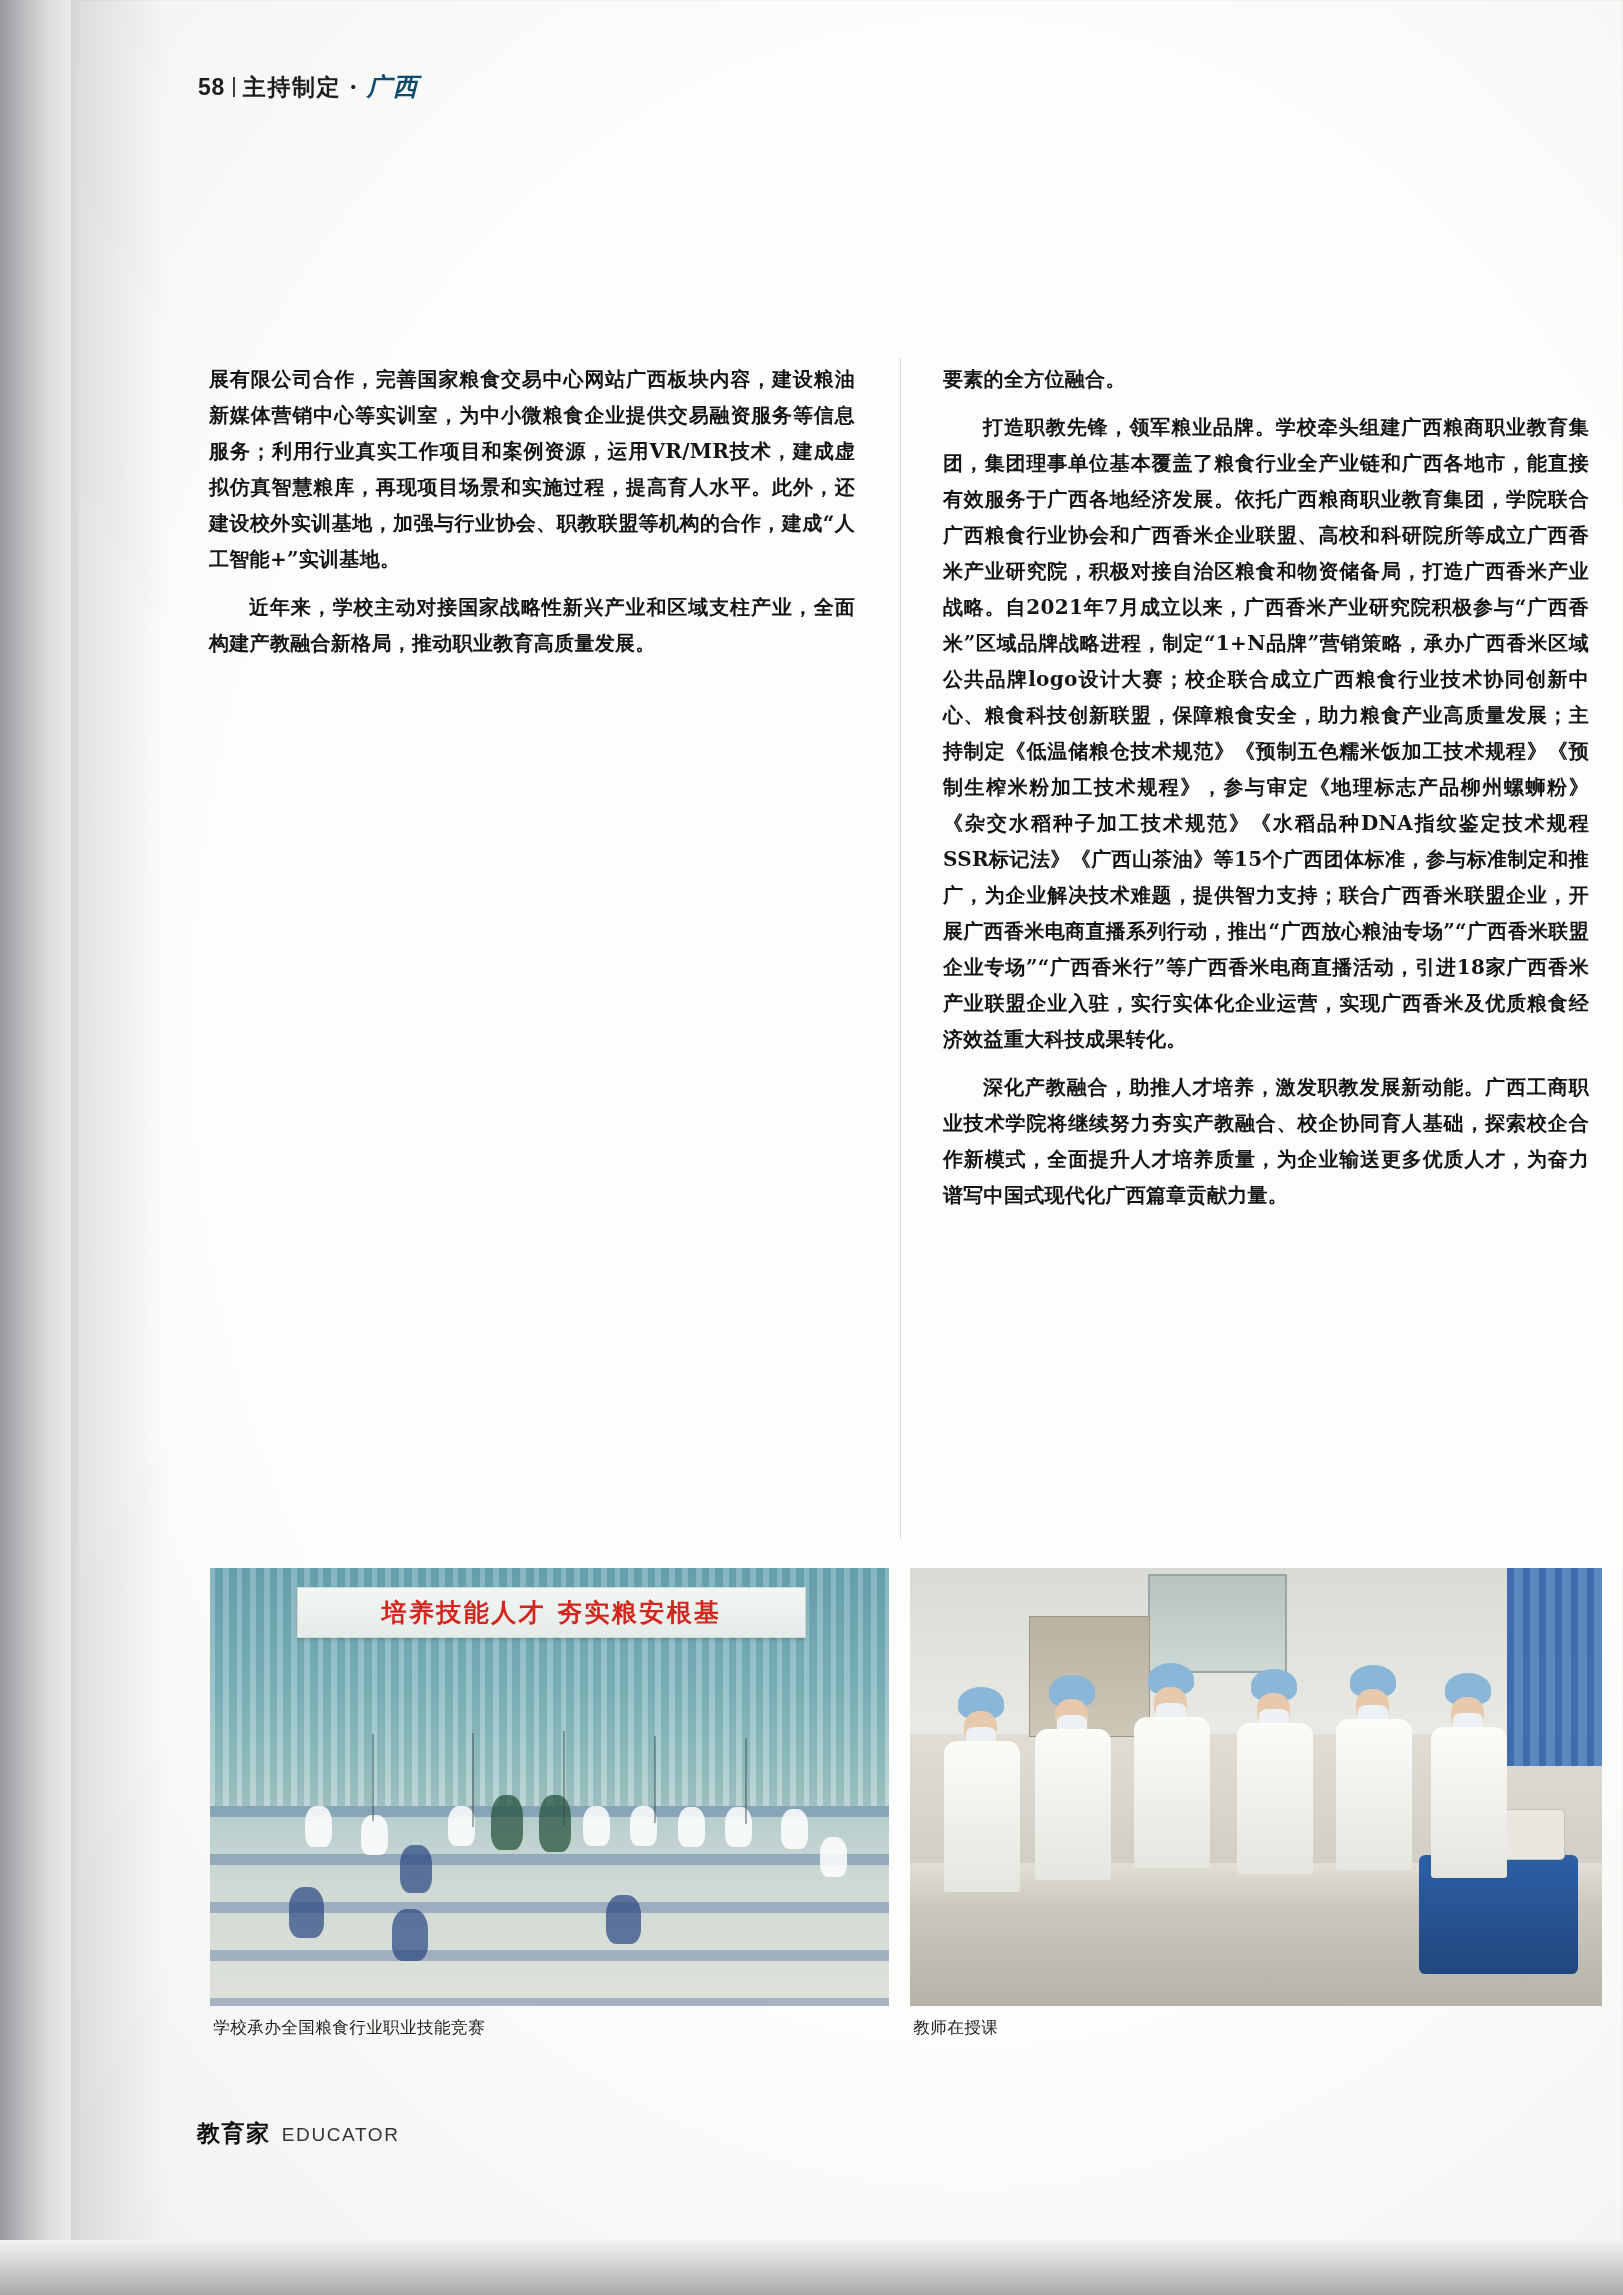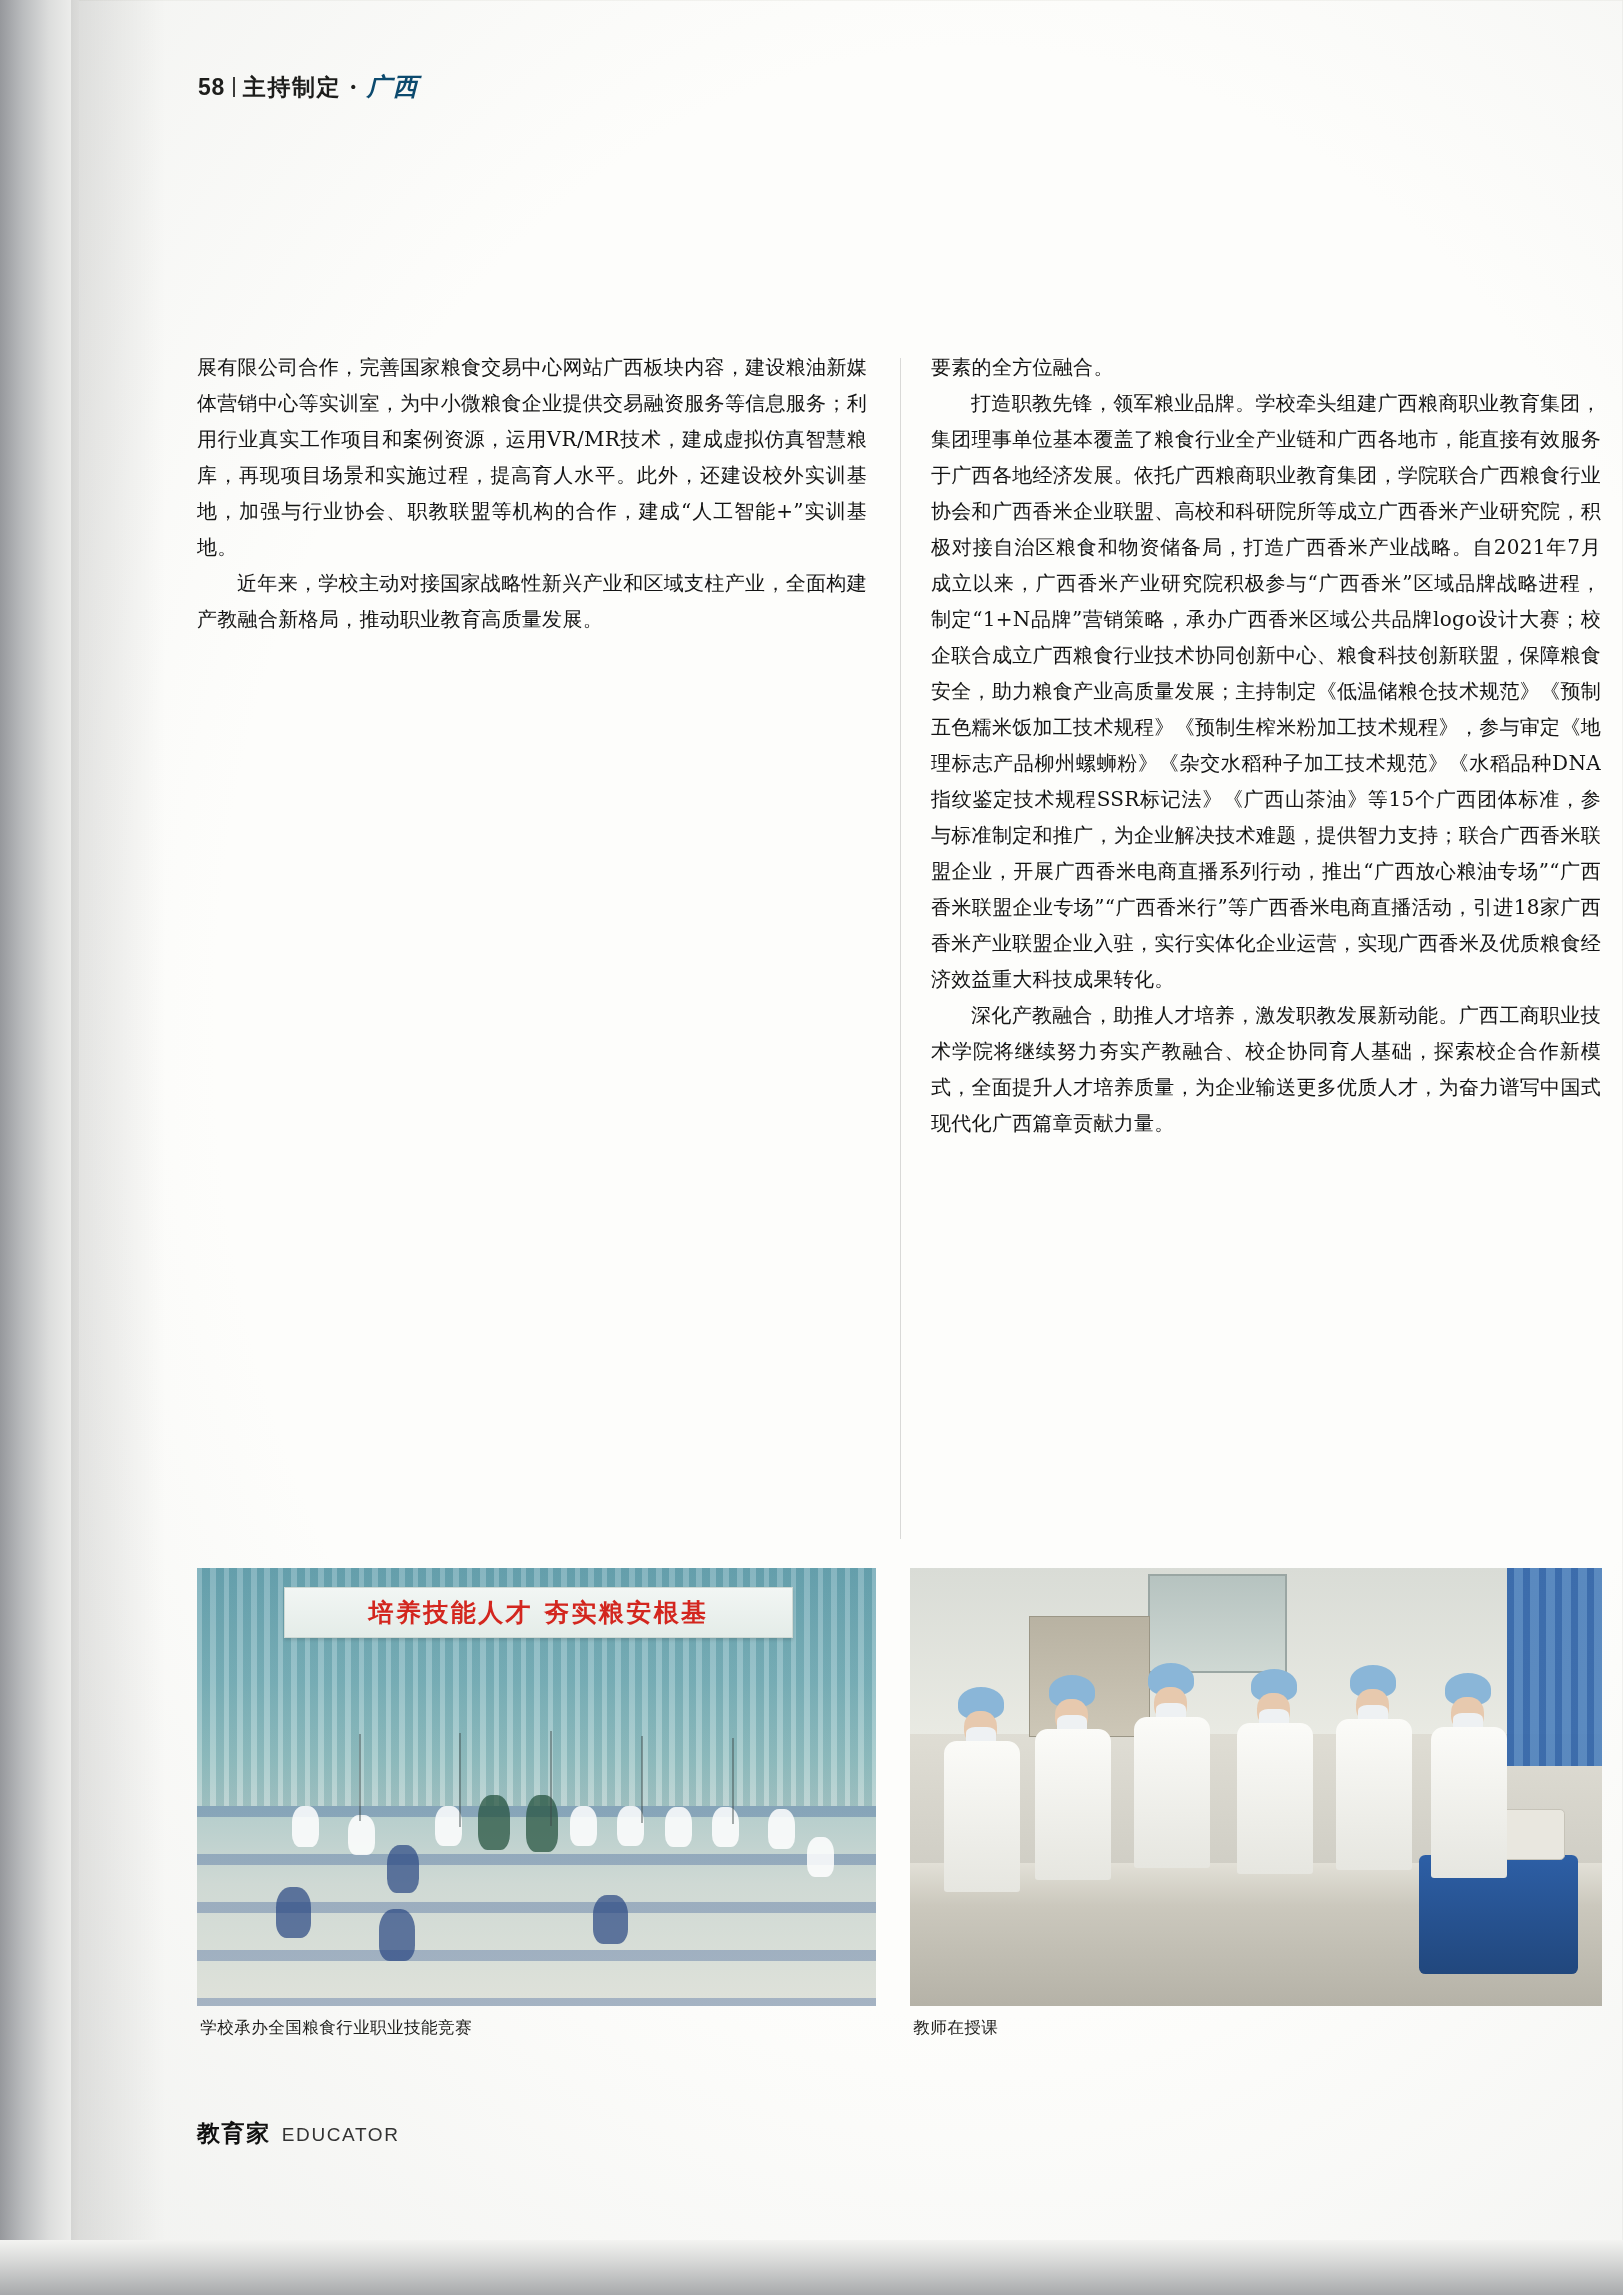--- a/index.html
+++ b/index.html
@@ -105,21 +105,21 @@
     font-family: "DejaVu Serif", serif;
     font-size: 20px;
     line-height: 36px;
     color: #141414;
     text-align: justify;
     letter-spacing: 0.3px;
   }
   .col.left  { left: 197px; top: 349px; }
   .col.right { left: 931px; top: 349px; }
 
-  .col p { margin: 0; text-indent: 2em; }
+  .col p { margin: 12px; text-indent: 2em; font-weight: bold; }
   .col p.noind { text-indent: 0; }
 
   .divider {
     position: absolute;
     left: 900px;
     top: 358px;
     width: 0.8px;
     height: 1181px;
     background: #d9d9d7;
   }
@@ -137,21 +137,21 @@
 
   
   .figs {
     position: absolute;
     left: 197px;
     top: 1568px;
     width: 1405px;
     height: 460px;
   }
   .fig { position: absolute; top: 0; }
-  .fig.a { left: 0px;   width: 679px; height: 438px; }
+  .fig.a { left: 13px;   width: 679px; height: 438px; }
   .fig.b { left: 713px; width: 692px; height: 438px; }
   .fig .frame {
     position: absolute;
     inset: 0;
     overflow: hidden;
     background: #b9c7cc;
   }
   .cap {
     position: absolute;
     top: 449px;

